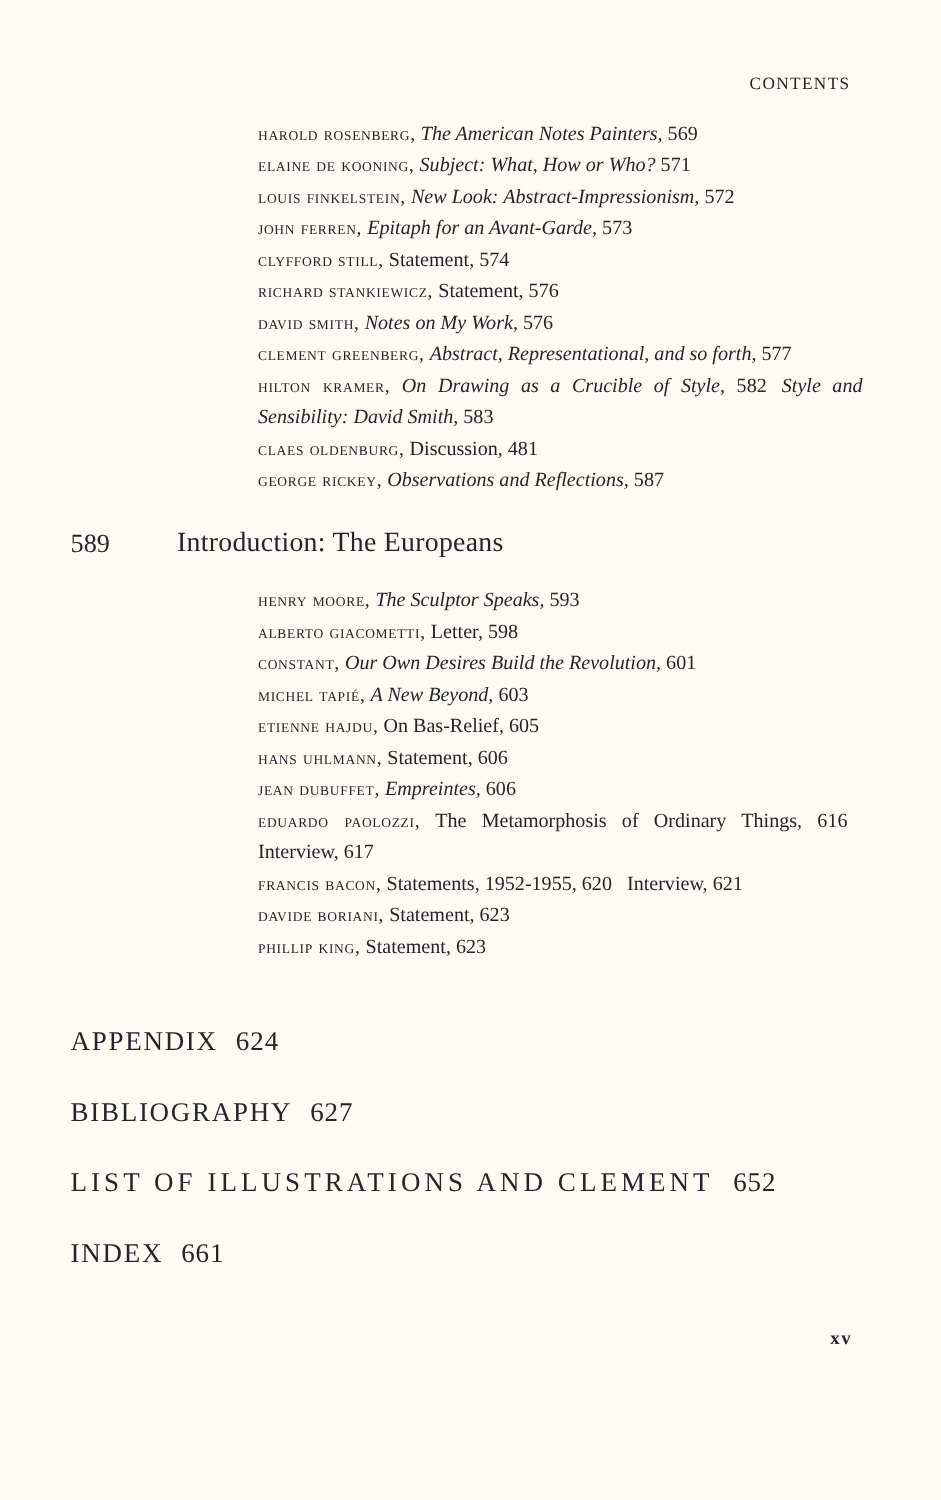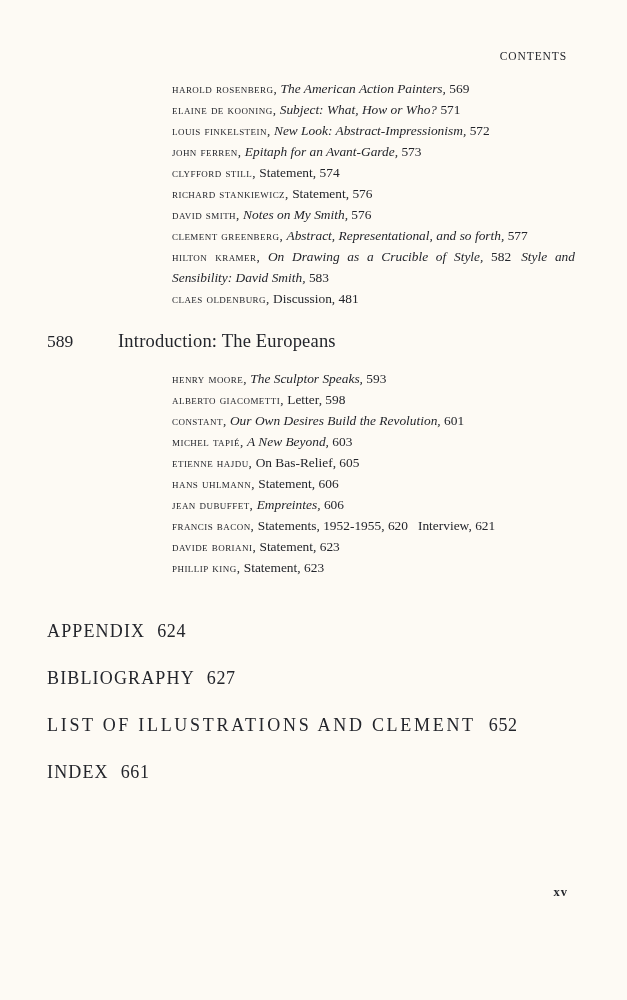--- a/index.html
+++ b/index.html
@@ -146,45 +146,47 @@
 </head>
 <body>
 
 <div class="page">
 
   <div class="running-head">CONTENTS</div>
 
   <div class="content">
 
     <div class="entries">
-      <p class="entry"><span class="author">HAROLD ROSENBERG,</span> <span class="title-ital">The American Action Painters,</span> <span class="pg">569</span></p>
+      <p class="entry"><span class="author">HAROLD ROSENBERG,</span> <span class="title-ital">The American Notes Painters,</span> <span class="pg">569</span></p>
       <p class="entry"><span class="author">ELAINE DE KOONING,</span> <span class="title-ital">Subject: What, How or Who?</span> <span class="pg">571</span></p>
       <p class="entry"><span class="author">LOUIS FINKELSTEIN,</span> <span class="title-ital">New Look: Abstract-Impressionism,</span> <span class="pg">572</span></p>
       <p class="entry"><span class="author">JOHN FERREN,</span> <span class="title-ital">Epitaph for an Avant-Garde,</span> <span class="pg">573</span></p>
       <p class="entry"><span class="author">CLYFFORD STILL,</span> <span class="title-rom">Statement,</span> <span class="pg">574</span></p>
       <p class="entry"><span class="author">RICHARD STANKIEWICZ,</span> <span class="title-rom">Statement,</span> <span class="pg">576</span></p>
-      <p class="entry"><span class="author">DAVID SMITH,</span> <span class="title-ital">Notes on My Smith,</span> <span class="pg">576</span></p>
+      <p class="entry"><span class="author">DAVID SMITH,</span> <span class="title-ital">Notes on My Work,</span> <span class="pg">576</span></p>
       <p class="entry"><span class="author">CLEMENT GREENBERG,</span> <span class="title-ital">Abstract, Representational, and so forth,</span> <span class="pg">577</span></p>
       <p class="entry"><span class="author">HILTON KRAMER,</span> <span class="title-ital">On Drawing as a Crucible of Style,</span> <span class="pg">582</span><span class="gap"></span><span class="title-ital">Style and Sensibility: David Smith,</span> <span class="pg">583</span></p>
       <p class="entry"><span class="author">CLAES OLDENBURG,</span> <span class="title-rom">Discussion,</span> <span class="pg">481</span></p>
+      <p class="entry"><span class="author">GEORGE RICKEY,</span> <span class="title-ital">Observations and Reflections,</span> <span class="pg">587</span></p>
     </div>
 
     <div class="section-head">
       <span class="sec-num">589</span>
       <span class="sec-title">Introduction: The Europeans</span>
     </div>
 
     <div class="entries">
       <p class="entry"><span class="author">HENRY MOORE,</span> <span class="title-ital">The Sculptor Speaks,</span> <span class="pg">593</span></p>
       <p class="entry"><span class="author">ALBERTO GIACOMETTI,</span> <span class="title-rom">Letter,</span> <span class="pg">598</span></p>
       <p class="entry"><span class="author">CONSTANT,</span> <span class="title-ital">Our Own Desires Build the Revolution,</span> <span class="pg">601</span></p>
       <p class="entry"><span class="author">MICHEL TAPIÉ,</span> <span class="title-ital">A New Beyond,</span> <span class="pg">603</span></p>
       <p class="entry"><span class="author">ETIENNE HAJDU,</span> <span class="title-rom">On Bas-Relief,</span> <span class="pg">605</span></p>
       <p class="entry"><span class="author">HANS UHLMANN,</span> <span class="title-rom">Statement,</span> <span class="pg">606</span></p>
       <p class="entry"><span class="author">JEAN DUBUFFET,</span> <span class="title-ital">Empreintes,</span> <span class="pg">606</span></p>
+      <p class="entry"><span class="author">EDUARDO PAOLOZZI,</span> <span class="title-rom">The Metamorphosis of Ordinary Things,</span> <span class="pg">616</span><span class="gap"></span><span class="title-rom">Interview,</span> <span class="pg">617</span></p>
       <p class="entry"><span class="author">FRANCIS BACON,</span> <span class="title-rom">Statements, 1952-1955,</span> <span class="pg">620</span><span class="gap"></span><span class="title-rom">Interview,</span> <span class="pg">621</span></p>
       <p class="entry"><span class="author">DAVIDE BORIANI,</span> <span class="title-rom">Statement,</span> <span class="pg">623</span></p>
       <p class="entry"><span class="author">PHILLIP KING,</span> <span class="title-rom">Statement,</span> <span class="pg">623</span></p>
     </div>
 
     <div class="backmatter">
       <div class="bm-row">
         <span class="bm-label">APPENDIX</span><span class="bm-num">624</span>
       </div>
       <div class="bm-row">

